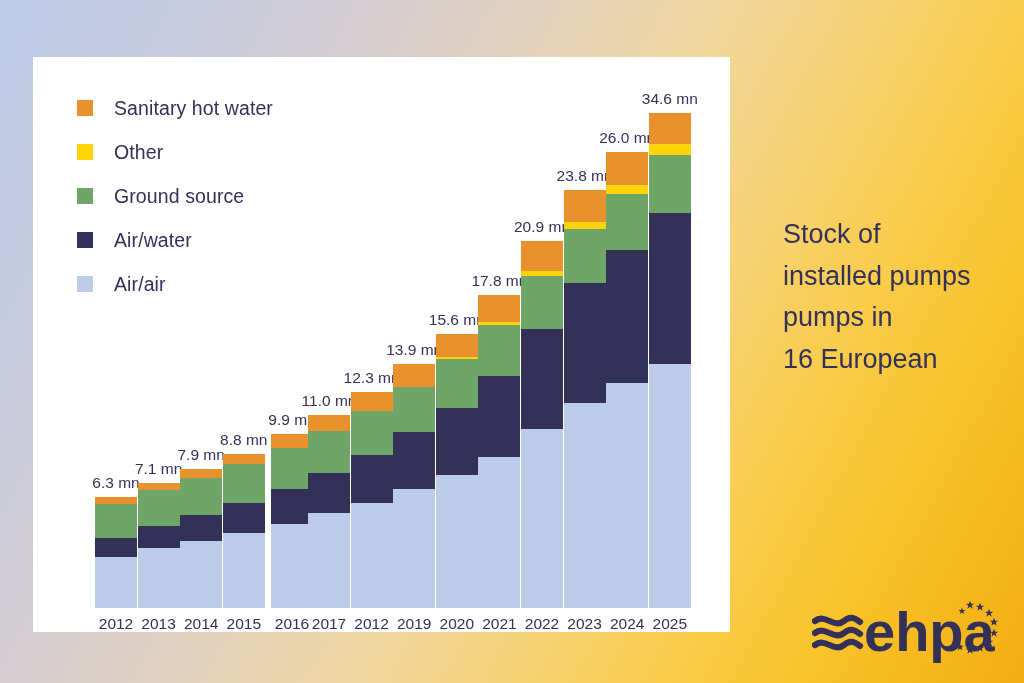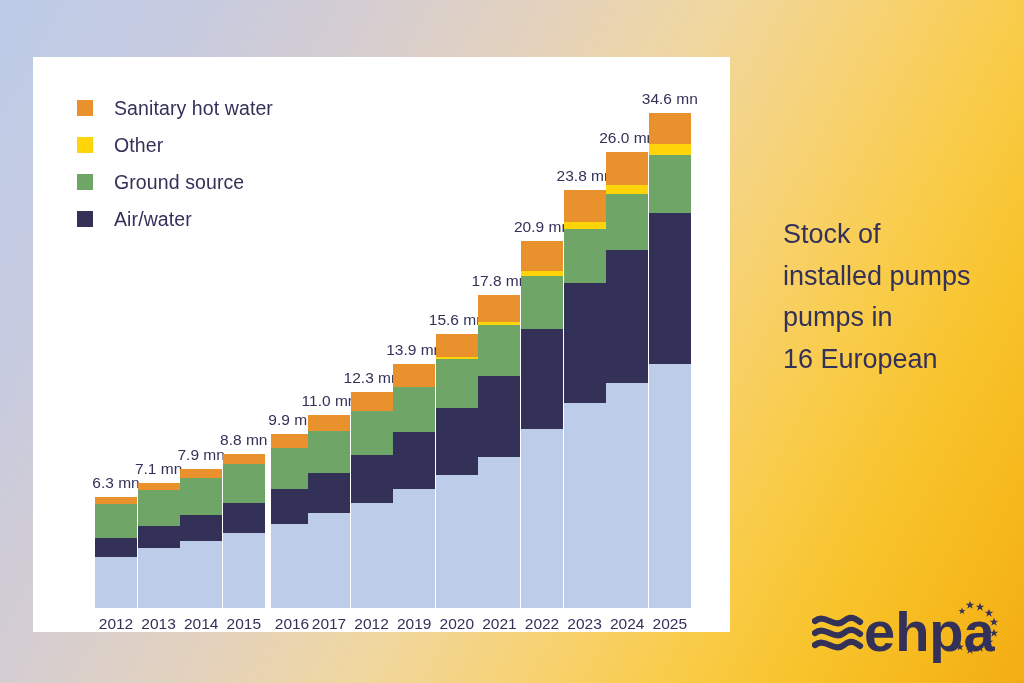--- a/index.html
+++ b/index.html
@@ -28,21 +28,21 @@
     left:33px; top:57px;
     width:697px; height:575px;
     background:#ffffff;
   }
 
   
   #legend {
     position:absolute;
     left:44px; top:40px;
     display:flex; flex-direction:column;
-    gap:15px;
+    gap:22px;
   }
   .lg-row { display:flex; align-items:center; height:22px; }
   .lg-swatch { width:16px; height:16px; flex:0 0 16px; }
   .lg-label {
     margin-left:21px;
     font-size:19.5px;
     color:#343159;
     white-space:nowrap;
     letter-spacing:0.1px;
   }
@@ -261,20 +261,24 @@
         <span class="lg-swatch" style="background: rgb(255, 213, 10);"></span>
         <span class="lg-label">Other</span>
       </div>
       <div class="lg-row">
         <span class="lg-swatch" style="background: rgb(111, 165, 103);"></span>
         <span class="lg-label">Ground source</span>
       </div>
       <div class="lg-row">
         <span class="lg-swatch" style="background: rgb(52, 49, 89);"></span>
         <span class="lg-label">Air/water</span>
+      </div>
+      <div class="lg-row">
+        <span class="lg-swatch" style="background: rgb(189, 204, 232);"></span>
+        <span class="lg-label">Air/air</span>
       </div>
     </div>
 
 </div>
 
 <div id="title">
     <div>Stock of</div>
     <div>installed pumps</div>
     <div>pumps in</div>
     <div>16 European</div>

